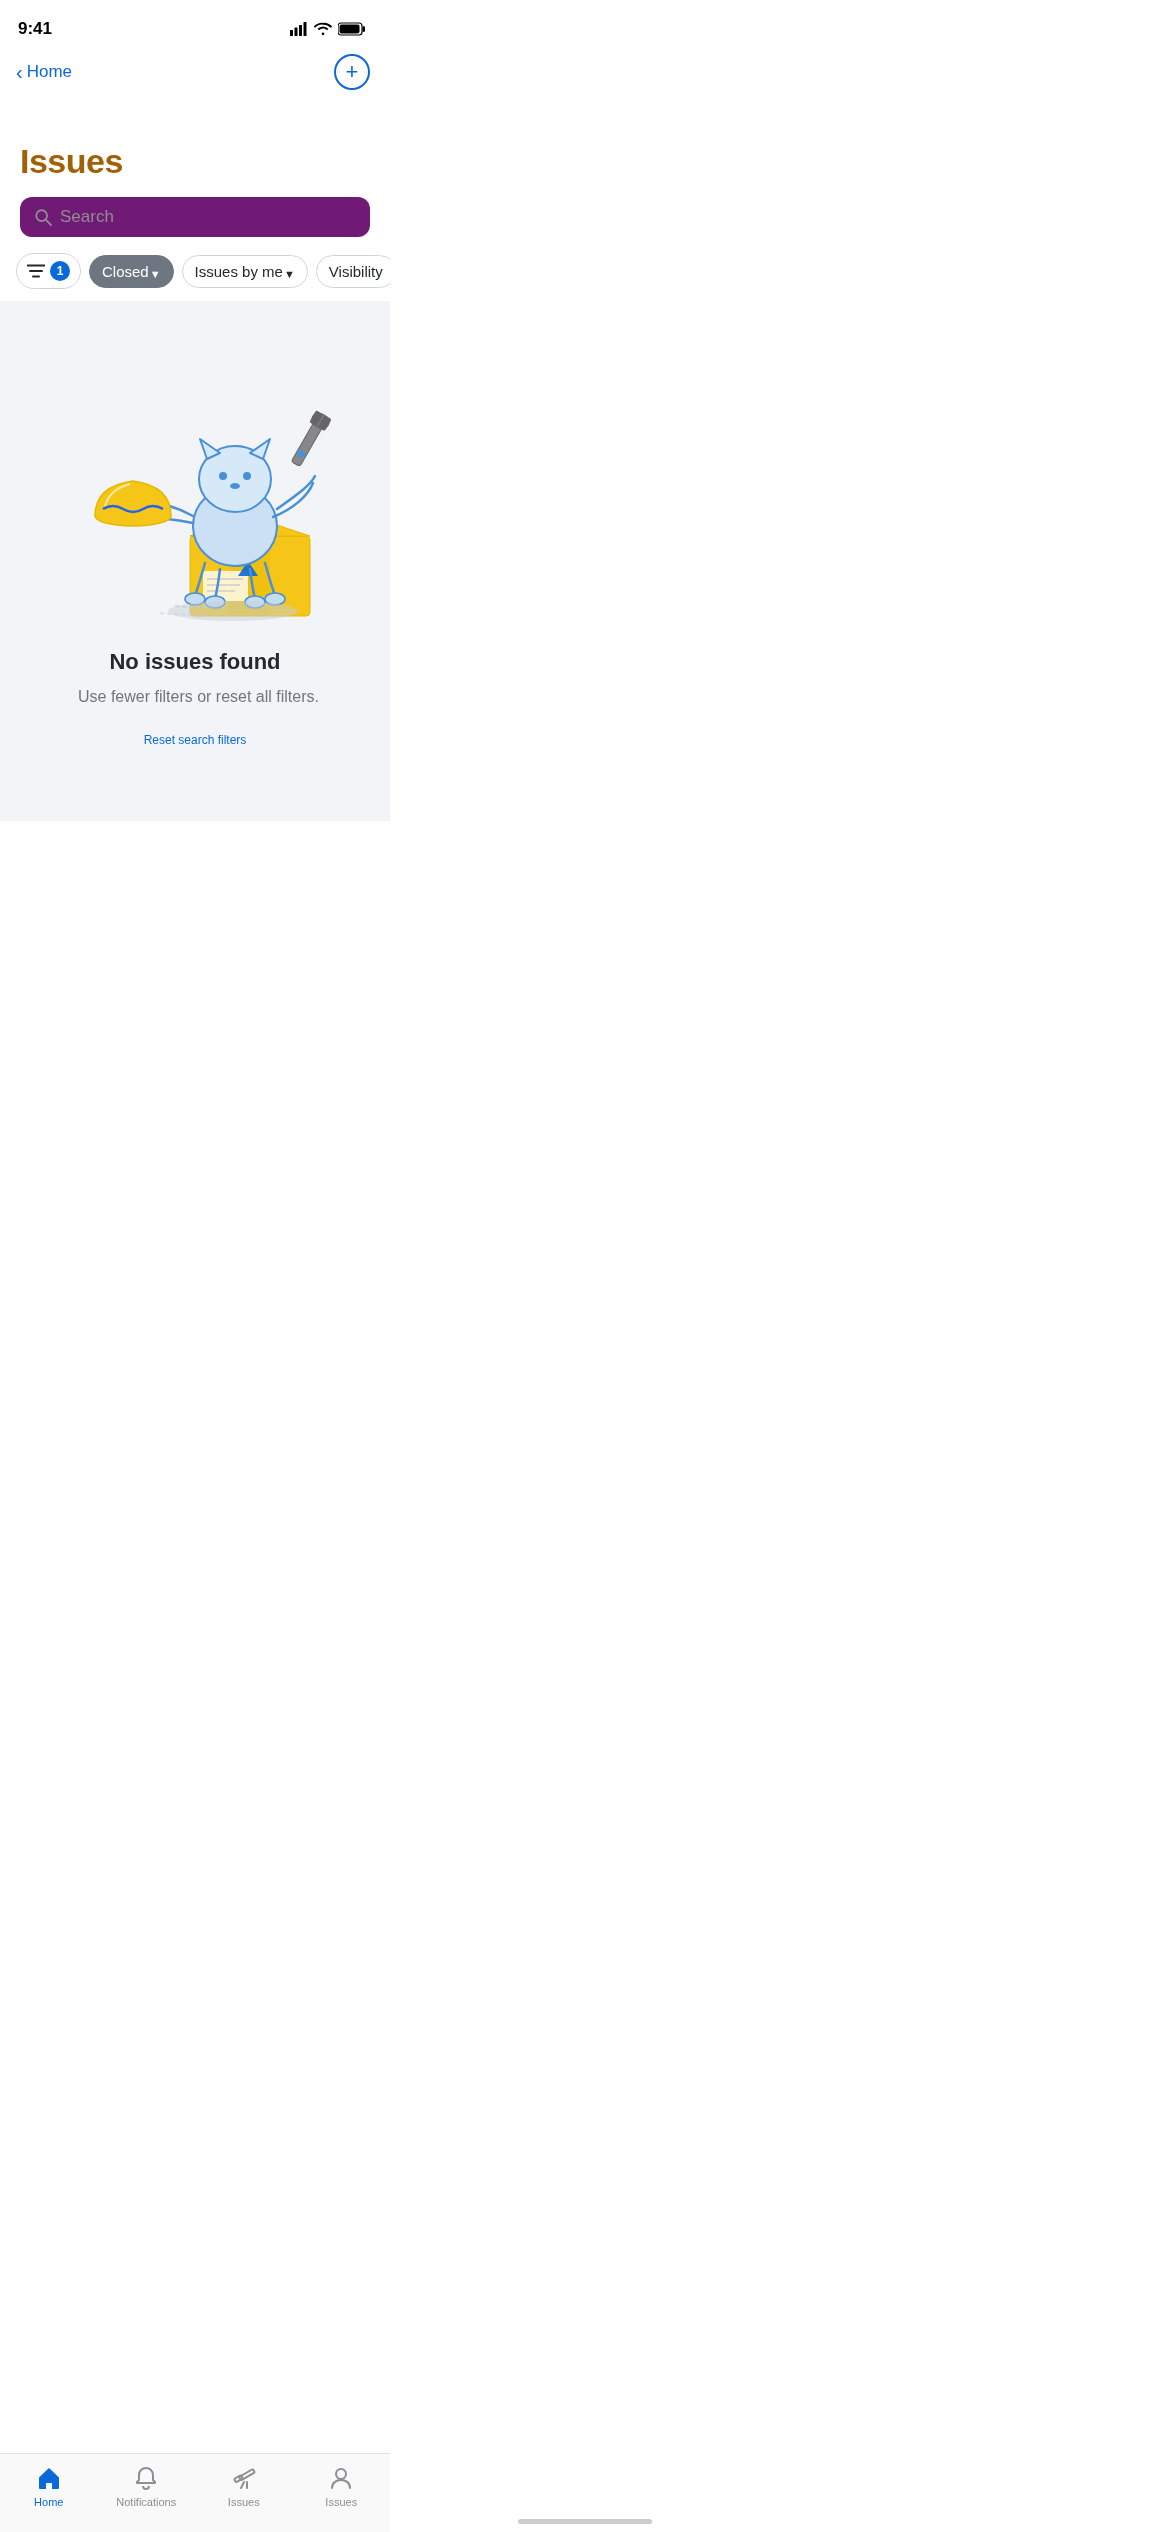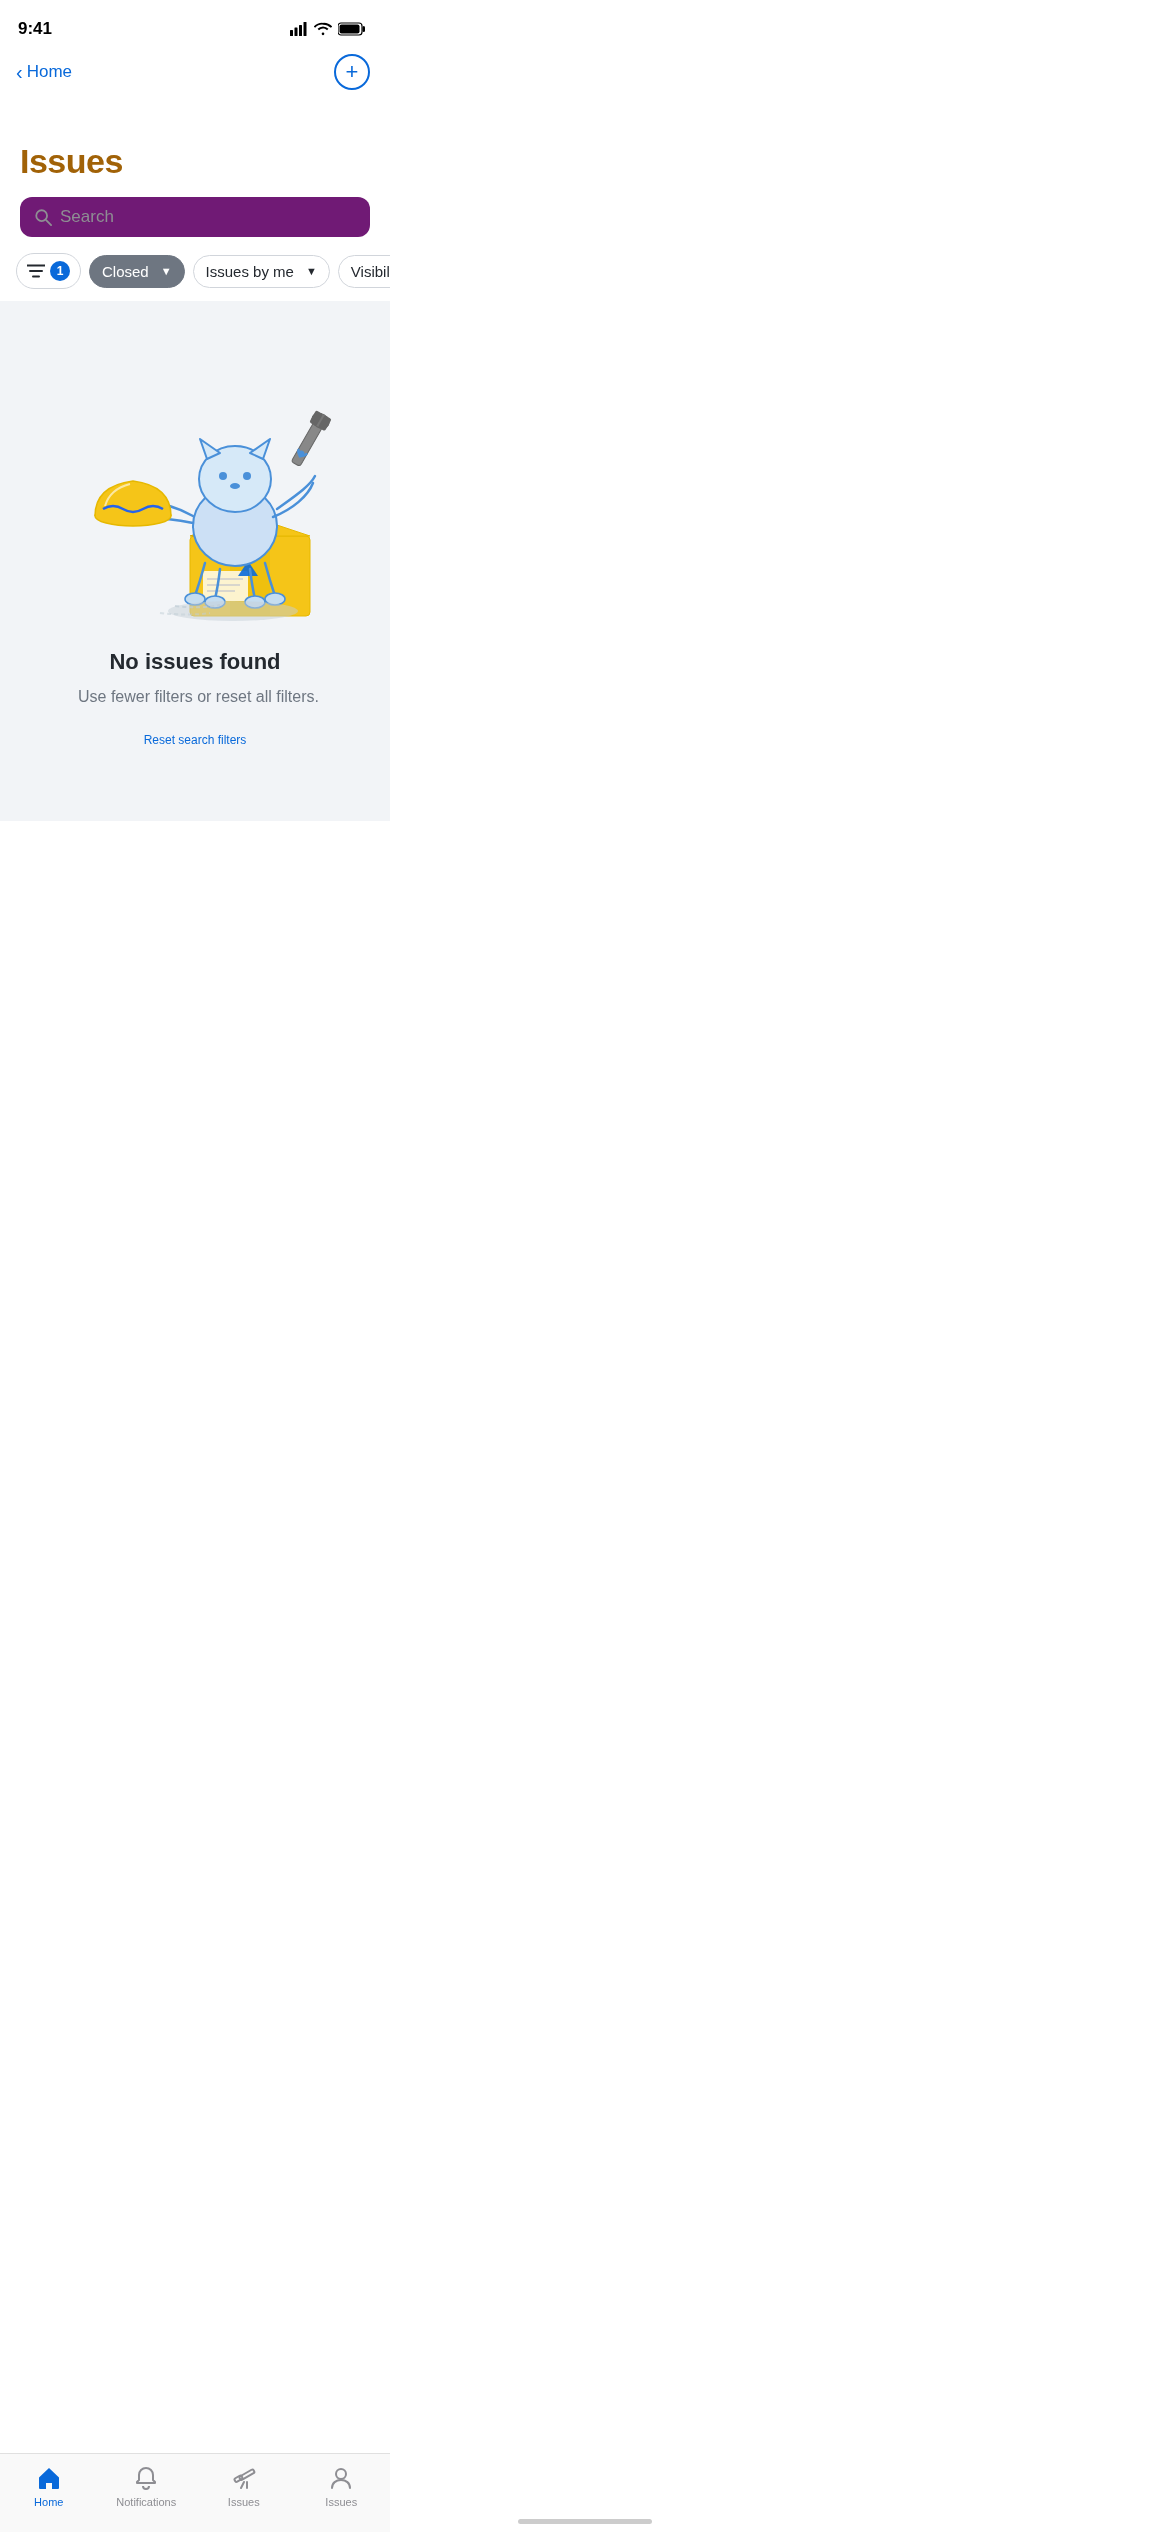--- a/index.html
+++ b/index.html
@@ -127,22 +127,22 @@
       height: 20px;
       font-size: 12px;
       font-weight: 600;
       display: flex;
       align-items: center;
       justify-content: center;
     }
 
     .filter-chip {
       display: flex;
-      align-items: center;
-      gap: 12px;
+      align-items: flex-end;
+      gap: 1px;
       border: 1.5px solid #d1d5db;
       border-radius: 20px;
       padding: 7px 12px;
       background: none;
       cursor: pointer;
       font-size: 15px;
       color: #24292f;
       white-space: nowrap;
       flex-shrink: 0;
     }

